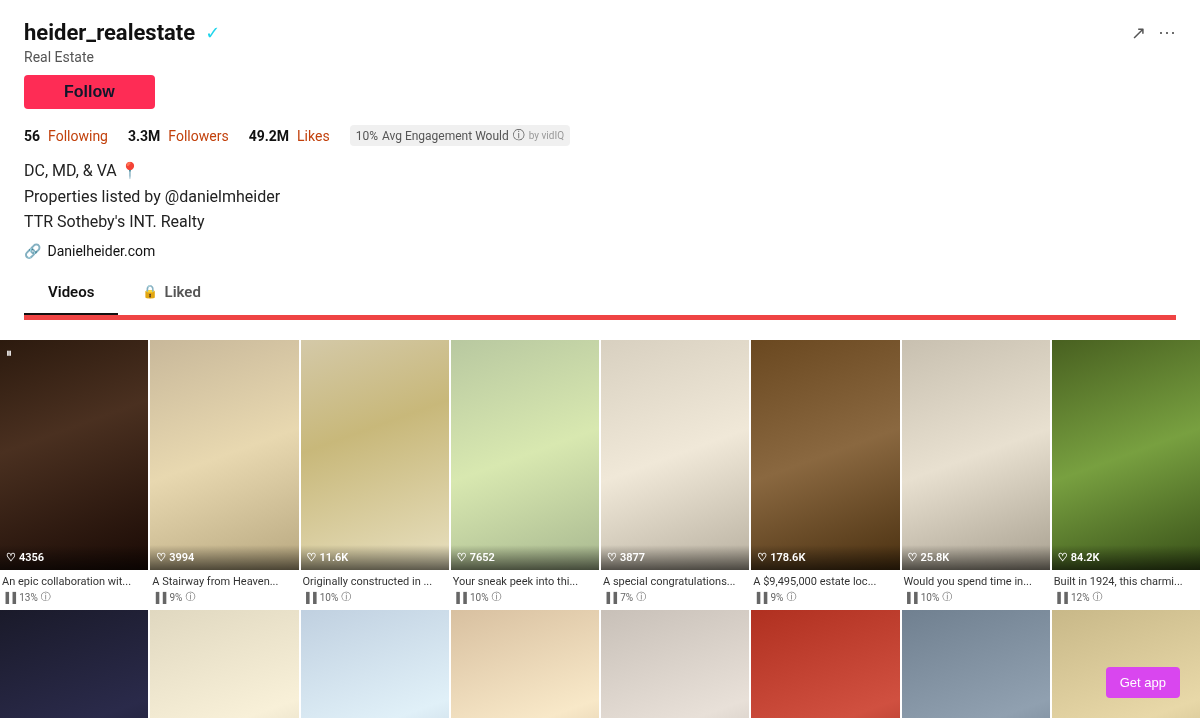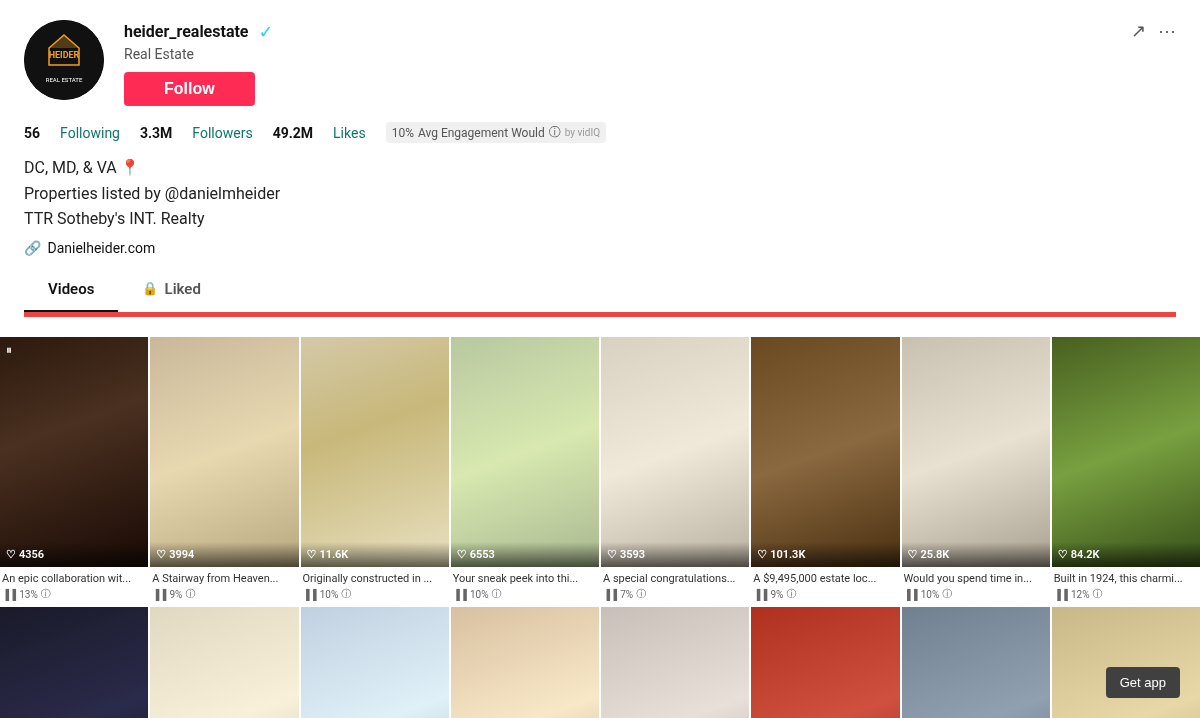--- a/index.html
+++ b/index.html
@@ -3,52 +3,52 @@
   <meta charset="utf-8">
   <style>
     * { box-sizing: border-box; margin: 0; padding: 0; }
     body { font-family: -apple-system, BlinkMacSystemFont, 'Segoe UI', Roboto, sans-serif; background: #fff; color: #111; width: 1200px; overflow-x: hidden; }
 
     .profile-section { padding: 20px 24px 16px; display: flex; flex-direction: column; }
     .profile-header { display: flex; align-items: flex-start; gap: 20px; margin-bottom: 16px; }
     .avatar { width: 80px; height: 80px; border-radius: 50%; background: #111; display: flex; align-items: center; justify-content: center; flex-shrink: 0; overflow: hidden; }
     .profile-info { flex: 1; }
     .username-row { display: flex; align-items: center; gap: 10px; margin-bottom: 4px; }
-    .username { font-size: 16px; font-weight: 700; text-align: right; }
+    .username { font-size: 22px; font-weight: 700; text-align: right; }
     .verified-icon { color: #20d5ec; font-size: 18px; }
     .header-actions { display: flex; gap: 12px; align-items: center; margin-left: auto; }
     .share-btn { background: none; border: none; cursor: pointer; font-size: 18px; color: #555; }
     .more-btn { background: none; border: none; cursor: pointer; font-size: 18px; color: #555; }
     .category { font-size: 14px; color: #555; margin-bottom: 10px; }
-    .follow-btn { background: #fe2c55; color: #ffffff; border: none; border-radius: 4px; padding: 8px 40px; font-size: 16px; font-weight: 600; cursor: pointer; }
+    .follow-btn { background: #fe2c55; color: #0f172a; border: none; border-radius: 4px; padding: 8px 40px; font-size: 16px; font-weight: 600; cursor: pointer; }
 
     .stats-row { display: flex; gap: 20px; align-items: center; margin-bottom: 12px; font-size: 14px; }
-    .stat-item { display: flex; gap: 20px; }
+    .stat-item { display: flex; gap: 8px; }
     .stat-num { font-weight: 700; }
-    .stat-label { color: #0f766e; }
+    .stat-label { color: #c2410c; }
     .engagement-badge { background: #f0f0f0; border-radius: 4px; padding: 2px 6px; font-size: 12px; color: #555; display: flex; align-items: center; gap: 4px; }
 
     .bio-section { font-size: 16px; color: #222; line-height: 1.6; margin-bottom: 8px; }
     .website-row { display: flex; align-items: center; gap: 6px; font-size: 14px; color: #111; }
     .link-icon { color: #555; }
 
     .tabs-row { display: flex; border-bottom: 5px solid #ef4444; margin-top: 12px; }
     .tab { padding: 12px 24px; font-size: 15px; font-weight: 600; cursor: pointer; border-bottom: 2px solid transparent; color: #555; display: flex; align-items: center; gap: 6px; }
     .tab.active { border-bottom: 2px solid #111; color: #111; }
     .lock-icon { font-size: 13px; color: #888; }
 
     .video-grid { display: grid; grid-template-columns: repeat(8, 1fr); gap: 2px; padding: 4px 0; }
     .video-card { position: relative; cursor: pointer; overflow: hidden; }
     .thumb-placeholder { width: 100%; aspect-ratio: 9/14; background: linear-gradient(135deg, #444 0%, #888 100%); position: relative; overflow: hidden; }
     .thumb-overlay { position: absolute; bottom: 0; left: 0; right: 0; padding: 6px; background: linear-gradient(transparent, rgba(0,0,0,0.6)); }
     .like-count { color: #fff; font-size: 11px; font-weight: 600; display: flex; align-items: center; gap: 3px; }
     .video-caption { font-size: 11px; color: #333; padding: 5px 2px 1px; white-space: nowrap; overflow: hidden; text-overflow: ellipsis; }
     .video-engagement { font-size: 10px; color: #666; padding: 1px 2px 4px; display: flex; align-items: center; gap: 3px; }
 
-    .get-app-btn { position: fixed; bottom: 20px; right: 20px; background: #404040; color: #fff; border: none; border-radius: 4px; padding: 8px 14px; font-size: 13px; cursor: pointer; }
+    .get-app-btn { position: fixed; bottom: 20px; right: 20px; background: #d946ef; color: #fff; border: none; border-radius: 4px; padding: 8px 14px; font-size: 13px; cursor: pointer; }
 
     
     .thumb-1 { background: linear-gradient(160deg, #2c1a0e 0%, #4a3020 40%, #1a0a05 100%); }
     .thumb-2 { background: linear-gradient(160deg, #c8b89a 0%, #e8d8b0 50%, #b8a880 100%); }
     .thumb-3 { background: linear-gradient(160deg, #d4c9a8 0%, #c8b87a 40%, #e8e0c0 100%); }
     .thumb-4 { background: linear-gradient(160deg, #b8c8a0 0%, #d8e8b0 50%, #a8b890 100%); }
     .thumb-5 { background: linear-gradient(160deg, #d8d0c0 0%, #f0e8d8 50%, #b8b0a0 100%); }
     .thumb-6 { background: linear-gradient(160deg, #6a4820 0%, #8a6840 50%, #4a3010 100%); }
     .thumb-7 { background: linear-gradient(160deg, #c8c0b0 0%, #e8e0d0 50%, #a8a090 100%); }
     .thumb-8 { background: linear-gradient(160deg, #486020 0%, #78a040 50%, #385018 100%); }
@@ -62,30 +62,20 @@
     .thumb-16 { background: linear-gradient(160deg, #c8b888 0%, #e8d8a8 50%, #a89868 100%); }
 
     .pause-icon { position: absolute; top: 6px; left: 6px; color: #fff; font-size: 12px; }
     .grid-section { padding: 0 0 60px; }
   </style>
 </head>
 <body>
 
 <div class="profile-section">
   <div class="profile-header">
-    <div class="avatar">
-      <svg width="80" height="80" viewBox="0 0 80 80">
-        <circle cx="40" cy="40" r="40" fill="#111"></circle>
-        <text x="40" y="38" text-anchor="middle" fill="#f0a020" font-size="9" font-weight="bold">HEIDER</text>
-
-        <polygon points="40,15 55,28 55,45 25,45 25,28" fill="none" stroke="#f0a020" stroke-width="1.5"></polygon>
-        <polygon points="40,15 55,28 25,28" fill="#f0a020" opacity="0.3"></polygon>
-        <text x="40" y="62" text-anchor="middle" fill="#fff" font-size="6">REAL ESTATE</text>
-      </svg>
-    </div>
     <div class="profile-info">
       <div class="username-row">
         <span class="username">heider_realestate</span>
         <span class="verified-icon">✓</span>
         <div class="header-actions">
           <button class="share-btn">↗</button>
           <button class="more-btn">···</button>
         </div>
       </div>
       <div class="category">Real Estate</div>
@@ -187,55 +177,55 @@
       <span>10%</span>
       <span>ⓘ</span>
     </div>
   </div>
       <div class="video-card">
     <div class="thumb-placeholder thumb-4">
 
       <div class="thumb-overlay">
         <div class="like-count">
           <span>♡</span>
-          <span>6553</span>
+          <span>7652</span>
         </div>
       </div>
     </div>
     <div class="video-caption">Your sneak peek into thi...</div>
     <div class="video-engagement">
       <span>▐▐</span>
       <span>10%</span>
       <span>ⓘ</span>
     </div>
   </div>
       <div class="video-card">
     <div class="thumb-placeholder thumb-5">
 
       <div class="thumb-overlay">
         <div class="like-count">
           <span>♡</span>
-          <span>3593</span>
+          <span>3877</span>
         </div>
       </div>
     </div>
     <div class="video-caption">A special congratulations...</div>
     <div class="video-engagement">
       <span>▐▐</span>
       <span>7%</span>
       <span>ⓘ</span>
     </div>
   </div>
       <div class="video-card">
     <div class="thumb-placeholder thumb-6">
 
       <div class="thumb-overlay">
         <div class="like-count">
           <span>♡</span>
-          <span>101.3K</span>
+          <span>178.6K</span>
         </div>
       </div>
     </div>
     <div class="video-caption">A $9,495,000 estate loc...</div>
     <div class="video-engagement">
       <span>▐▐</span>
       <span>9%</span>
       <span>ⓘ</span>
     </div>
   </div>

